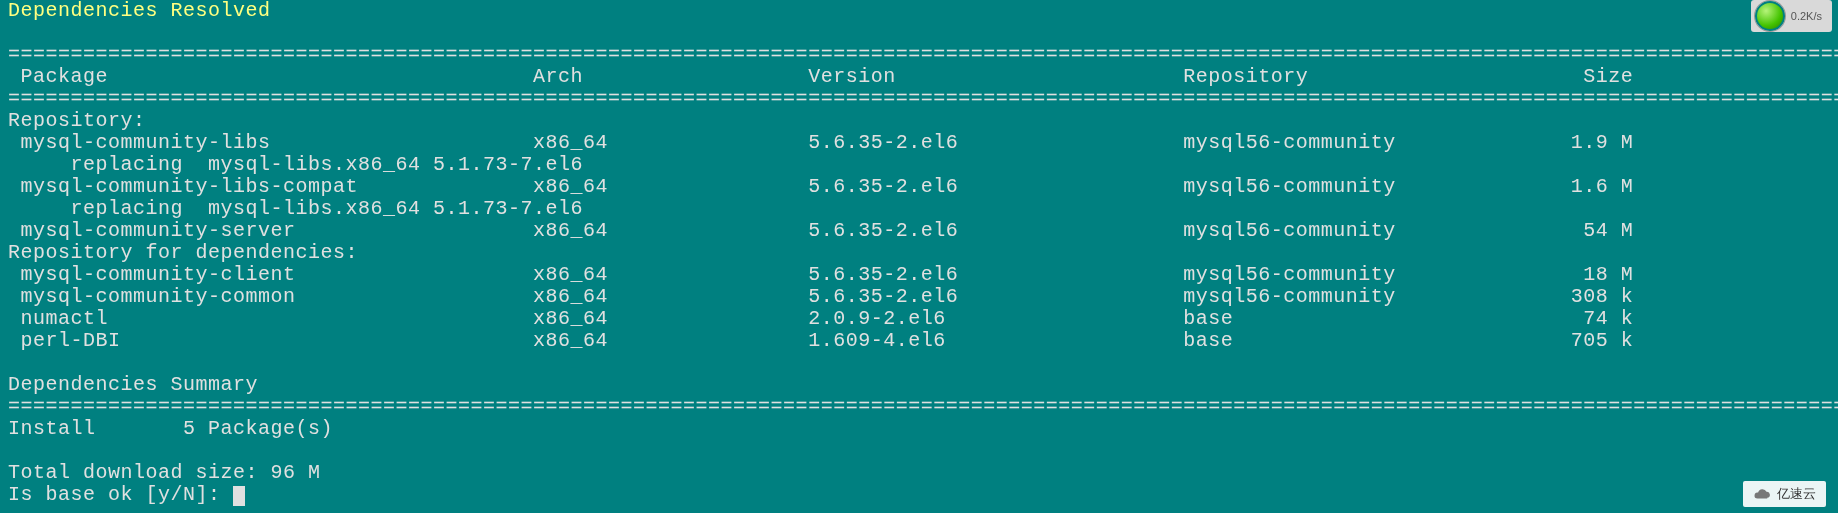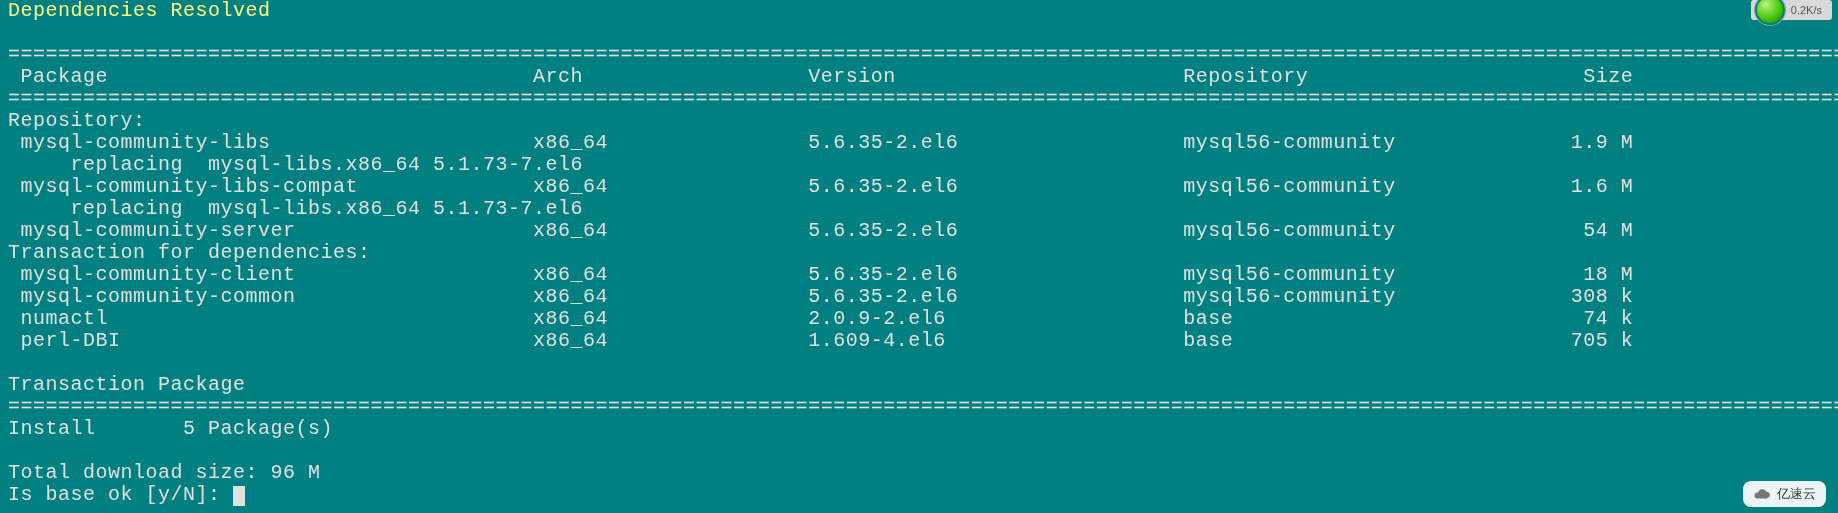--- a/index.html
+++ b/index.html
@@ -30,34 +30,34 @@
     background: #e0e0e0;
     vertical-align: text-bottom;
   }
   .watermark {
     position: absolute;
     right: 12px;
     bottom: 6px;
     background: rgba(255,255,255,0.92);
     color: #333;
     padding: 4px 10px;
-    border-radius: 8px;
+    border-radius: 2px;
     font-family: sans-serif;
     font-size: 13px;
     display: flex;
     align-items: center;
     gap: 6px;
     letter-spacing: 0;
   }
   .watermark svg { width:18px; height:18px; }
   .topbadge {
     position: absolute;
     right: 6px;
     top: 0;
-    height: 20px;
+    height: 32px;
     display: flex;
     align-items: center;
     gap: 6px;
     background: #d9d9d9;
     border-radius: 3px;
     padding: 0 10px 0 4px;
     font-family: sans-serif;
     font-size: 11px;
     color: #555;
     letter-spacing: 0;
@@ -77,27 +77,27 @@
 
 <span>========================================================================================================================================================================</span>
 <span id="header-row"> Package                                  Arch                  Version                       Repository                      Size</span>
 <span>========================================================================================================================================================================</span>
 <span>Repository:</span>
 <span id="rows-installing"> mysql-community-libs                     x86_64                5.6.35-2.el6                  mysql56-community              1.9 M
      replacing  mysql-libs.x86_64 5.1.73-7.el6
  mysql-community-libs-compat              x86_64                5.6.35-2.el6                  mysql56-community              1.6 M
      replacing  mysql-libs.x86_64 5.1.73-7.el6
  mysql-community-server                   x86_64                5.6.35-2.el6                  mysql56-community               54 M
-</span><span>Transaction for dependencies:</span>
+</span><span>Repository for dependencies:</span>
 <span id="rows-deps"> mysql-community-client                   x86_64                5.6.35-2.el6                  mysql56-community               18 M
  mysql-community-common                   x86_64                5.6.35-2.el6                  mysql56-community              308 k
  numactl                                  x86_64                2.0.9-2.el6                   base                            74 k
  perl-DBI                                 x86_64                1.609-4.el6                   base                           705 k
 </span>
-<span>Transaction Package</span>
+<span>Dependencies Summary</span>
 <span>========================================================================================================================================================================</span>
 <span>Install       5 Package(s)</span>
 
 <span>Total download size: 96 M</span>
 <span>Is base ok [y/N]: </span><span class="cursor"></span></div>
 
 <div class="topbadge">
   <span class="dot"></span>
   <span>0.2K/s</span>
 </div>

